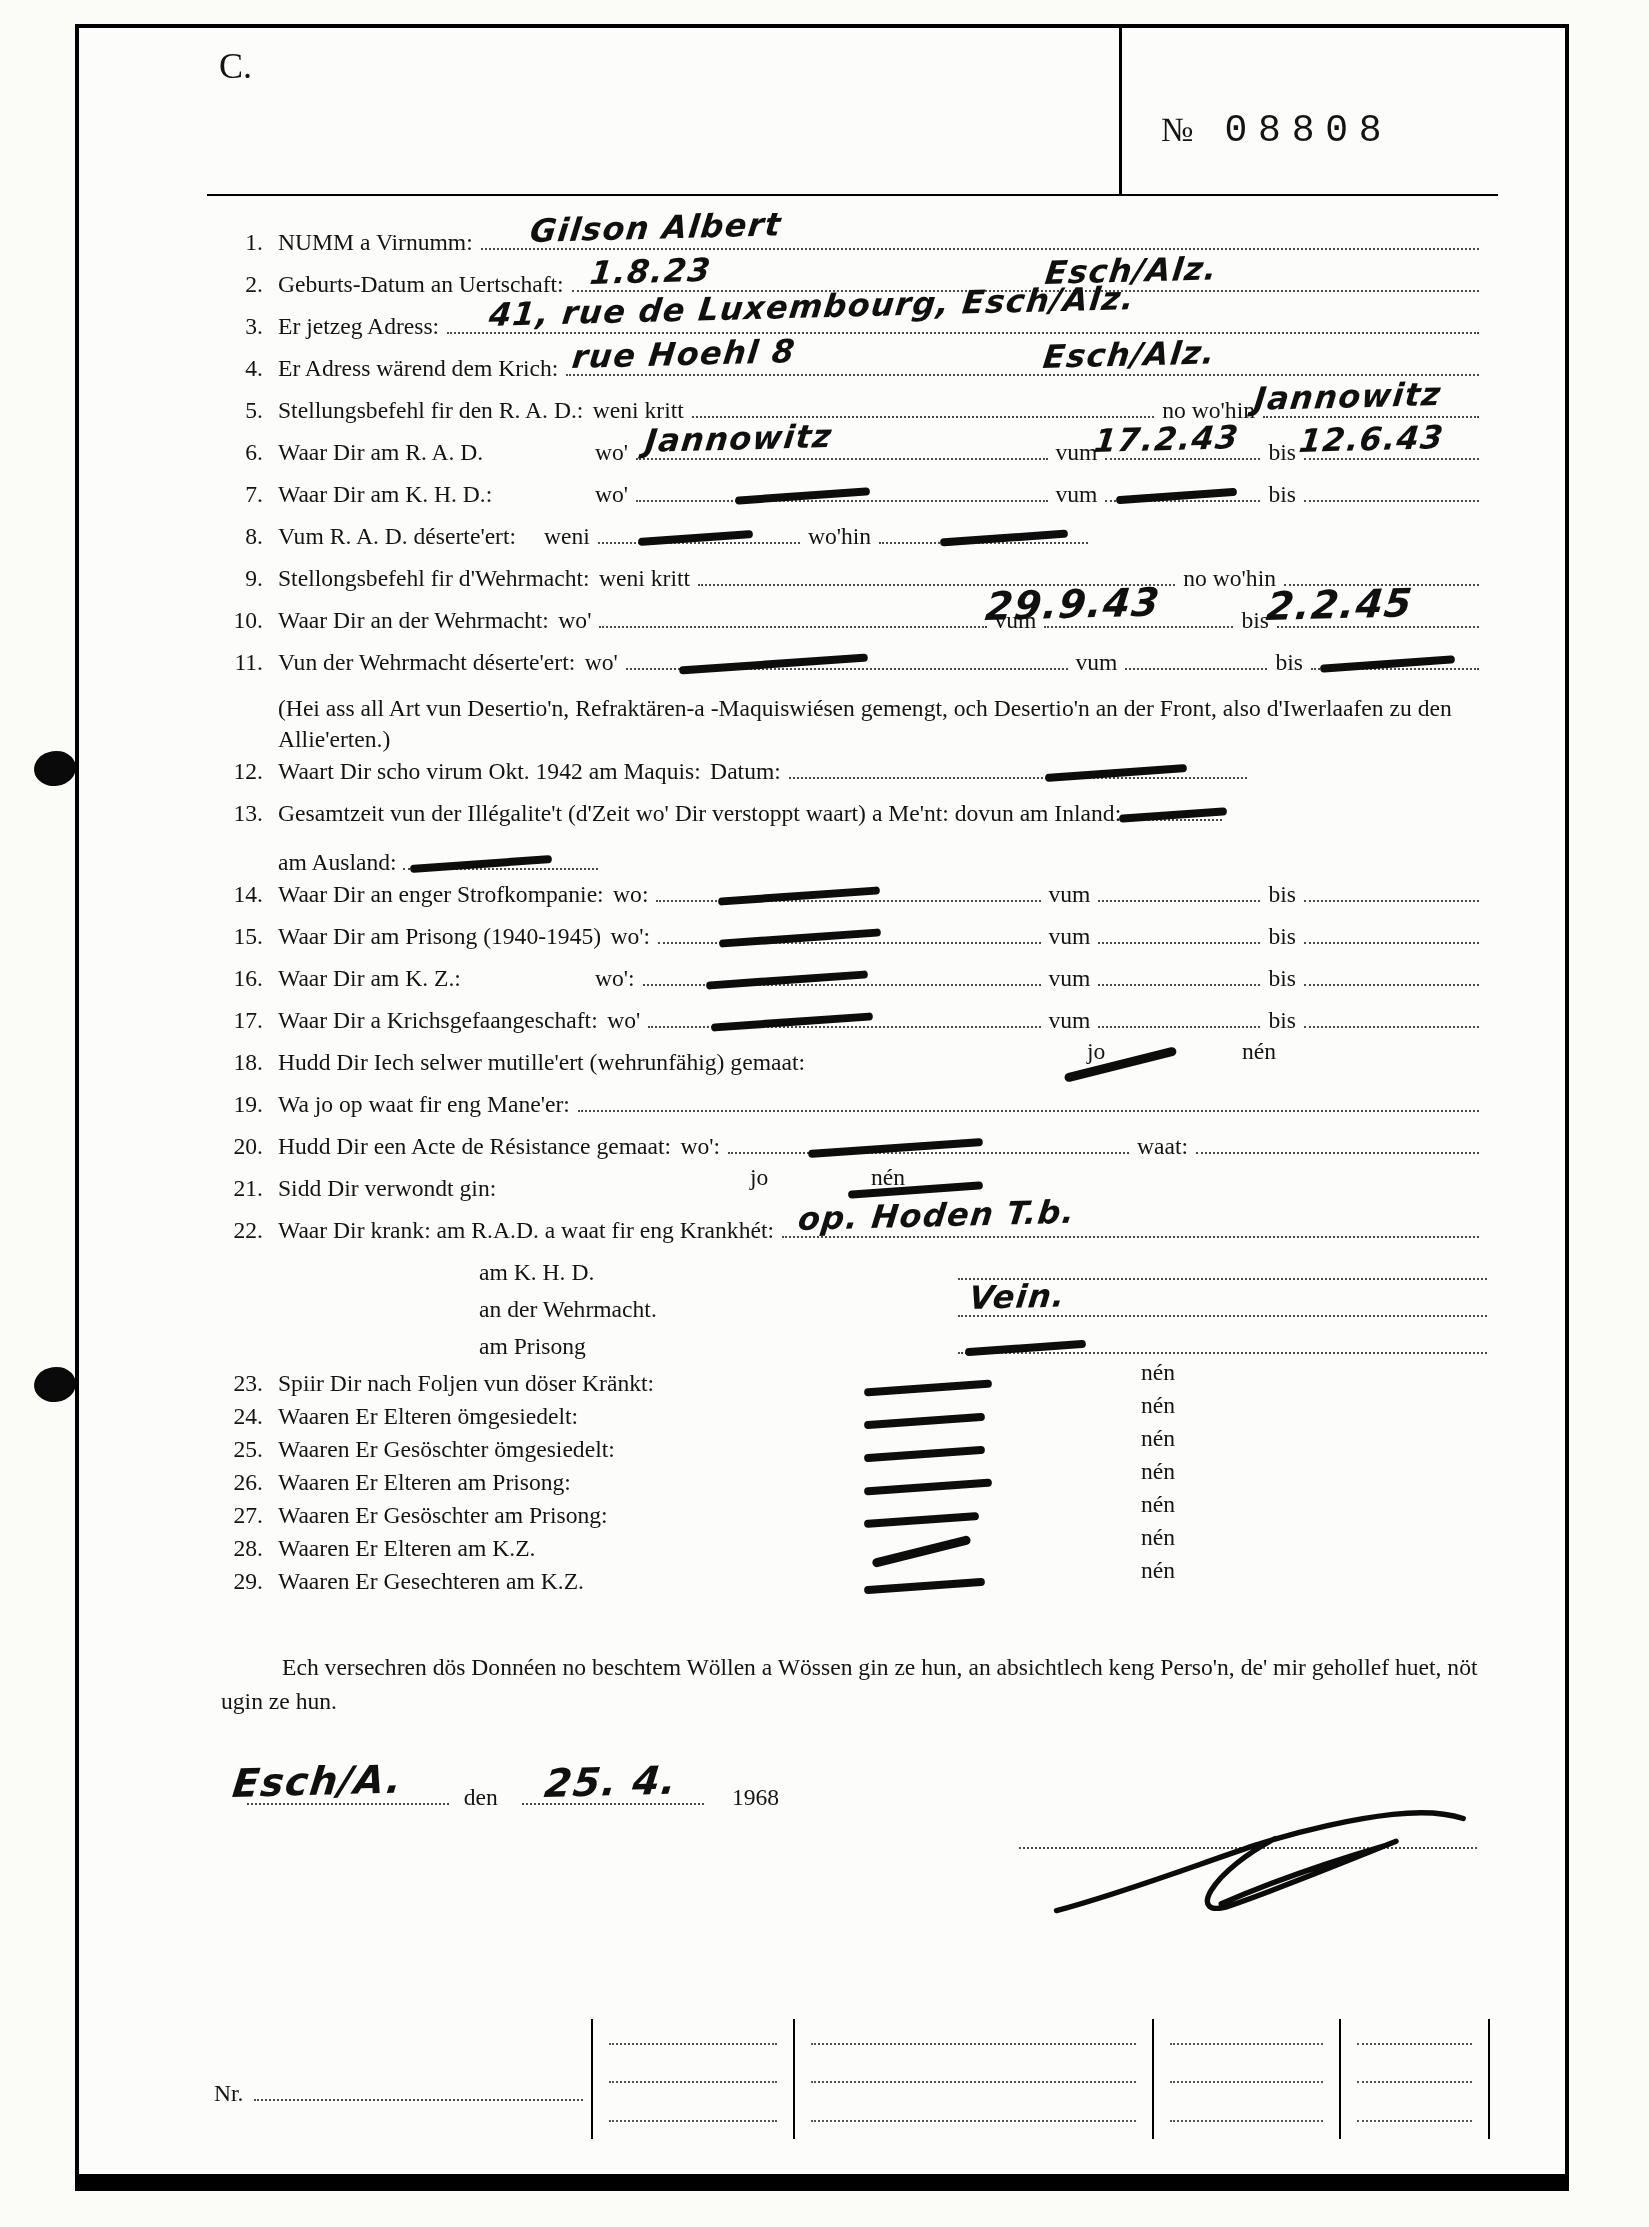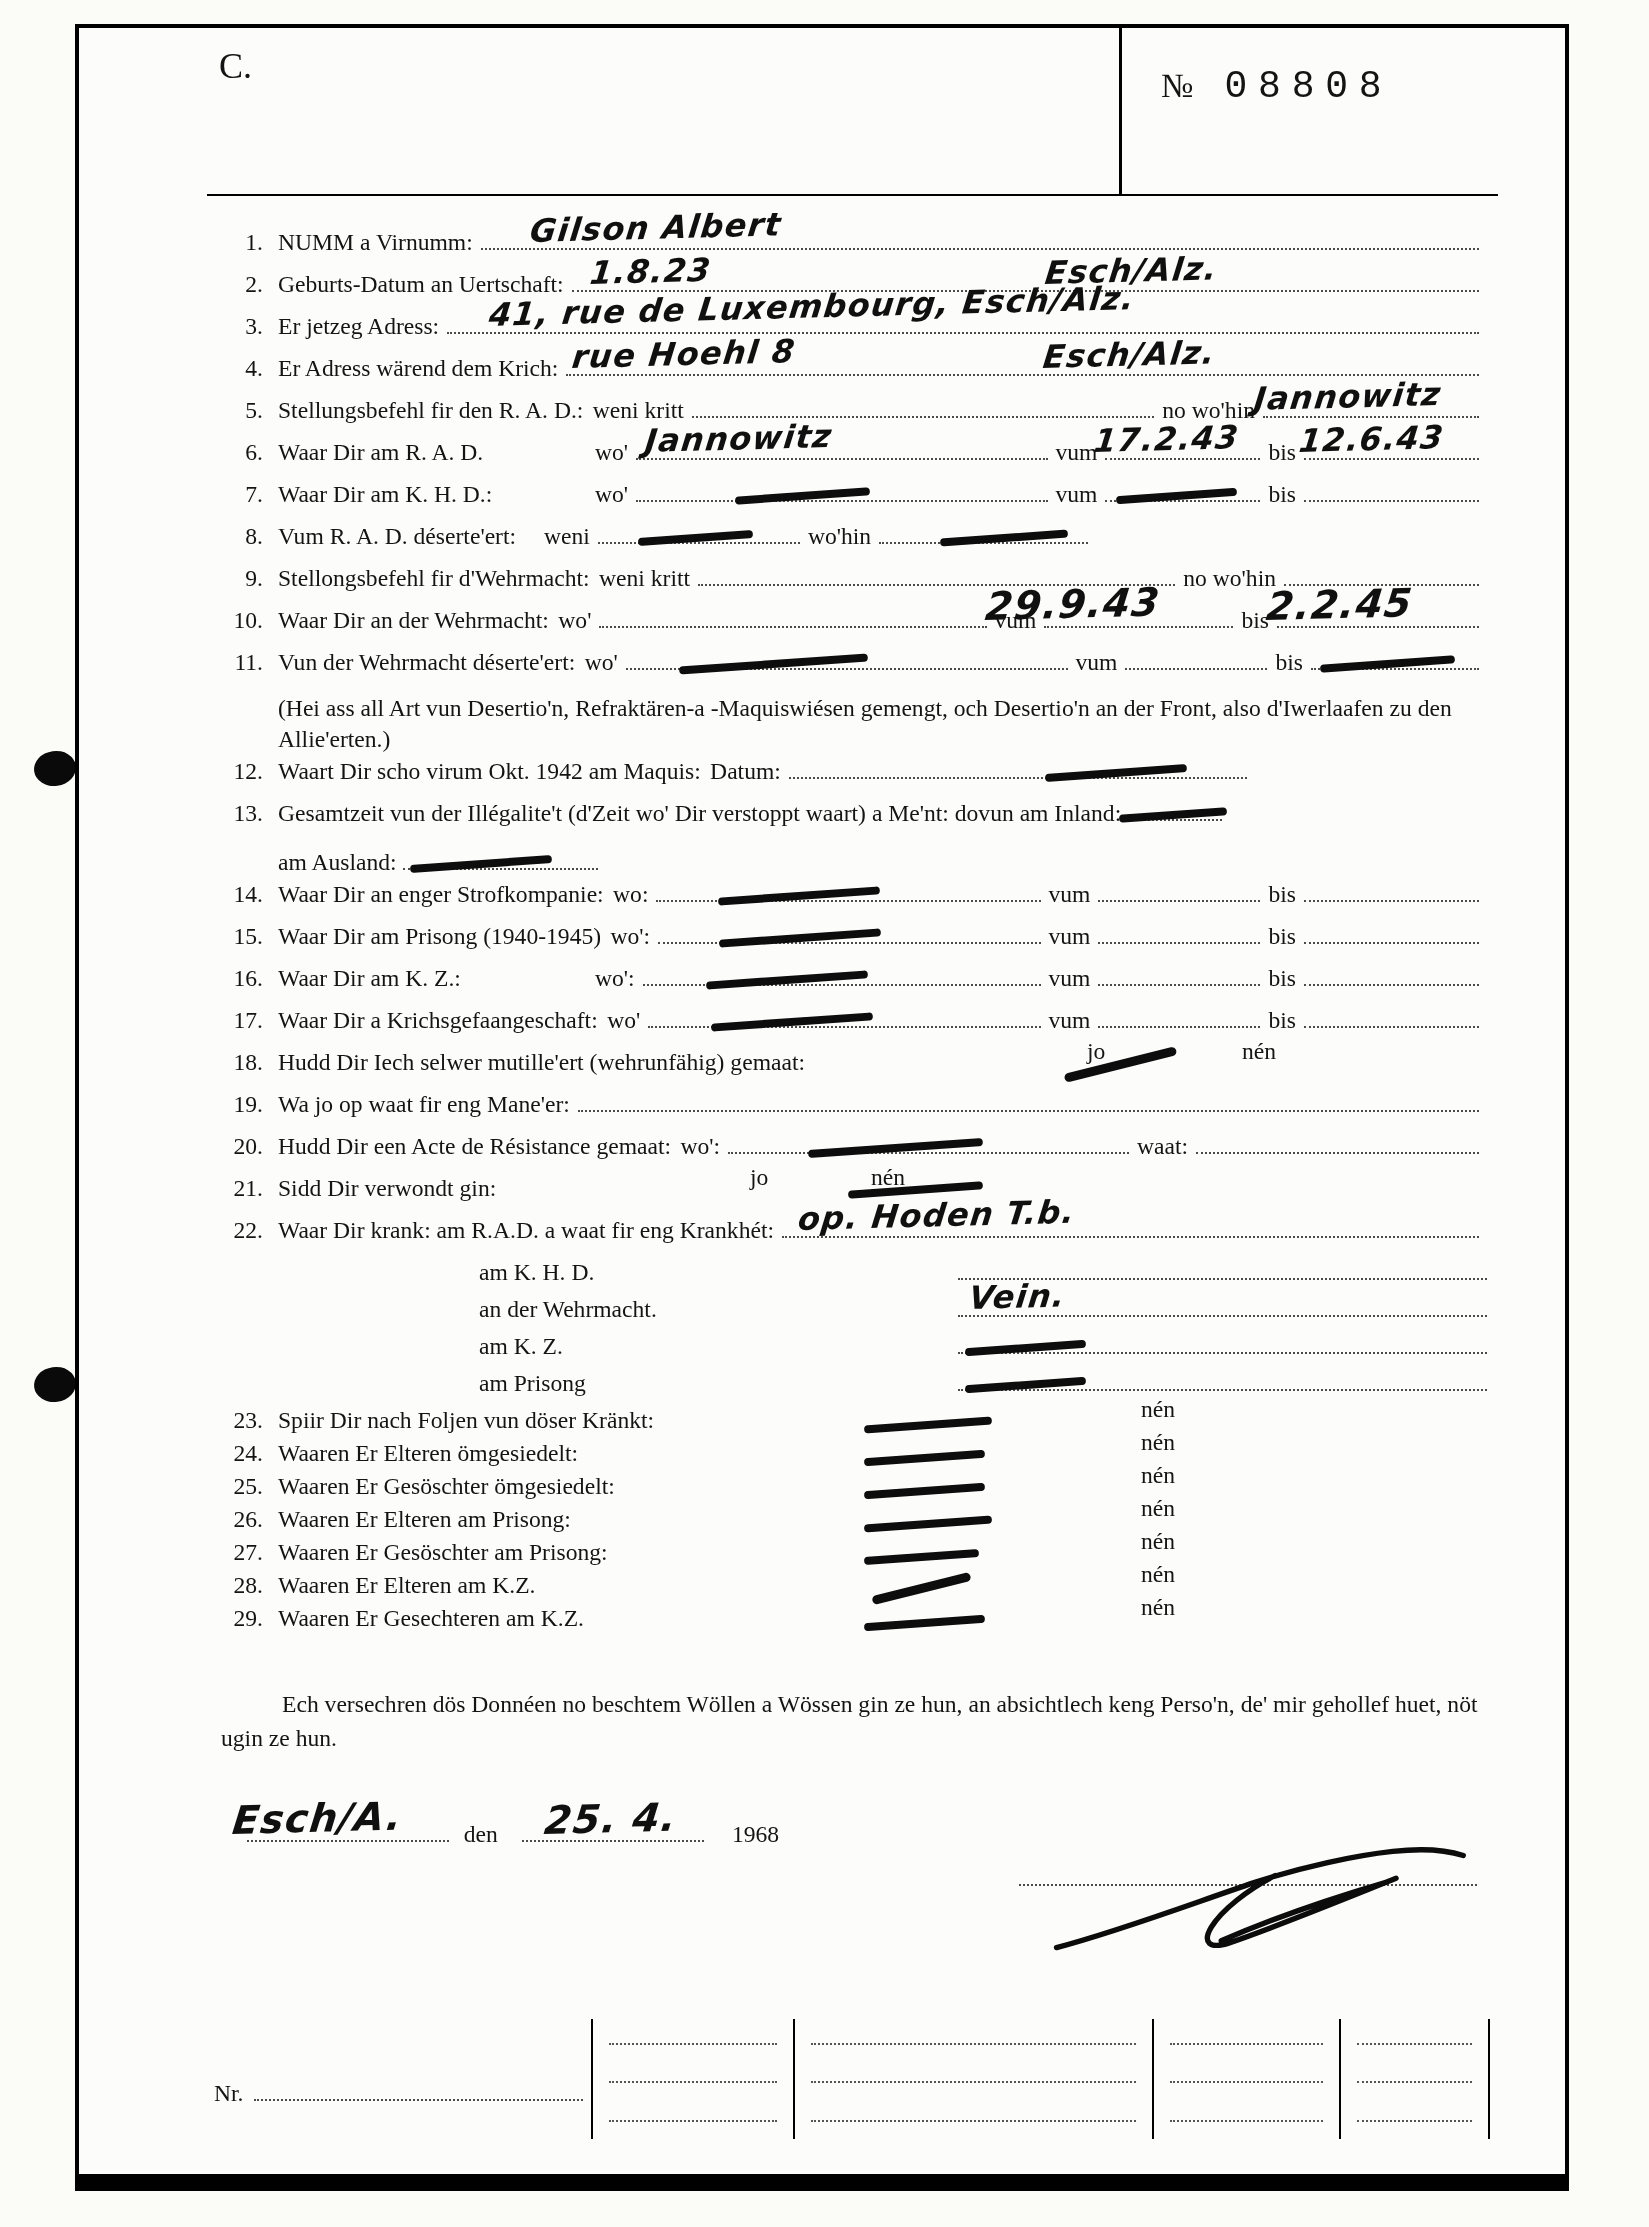--- a/index.html
+++ b/index.html
@@ -20,21 +20,21 @@
     background:#fcfcfa;
   }
 
   
   .header{margin:0 67px 0 128px;border-bottom:2.7px solid #000;display:flex;min-height:166px;}
   .hleft{flex:1;display:flex;gap:30px;padding:20px 20px 0 12px;}
   .hletter{font-size:36px;font-weight:400;line-height:1;}
   .hdesc{max-width:748px;font-weight:700;font-size:23.6px;line-height:1.35;}
   .hright{width:337px;border-left:3.4px solid #000;padding:35px 0 0 39px;display:flex;align-items:baseline;}
   .no-sign{font-size:34px;}
-  .no-val{font-family:"Liberation Mono", monospace;font-size:38px;letter-spacing:10.8px;margin-left:31px;}
+  .no-val{font-family:"Liberation Mono", monospace;font-size:38px;letter-spacing:10.8px;margin-left:31px;margin-top:44px;}
 
   
   .form{padding:32px 78px 0 135px;}
   .row{display:flex;align-items:baseline;min-height:42px;}
   .row.tight{min-height:33px;}
   .num{width:49px;text-align:right;margin-right:15px;flex:none;}
   .body{flex:1;display:flex;align-items:baseline;position:relative;min-width:0;}
   .body.block{display:block;}
   .lbl{white-space:nowrap;}
   .lbl.pad{margin-right:9.4px;}
@@ -398,26 +398,20 @@
       <span class="sublbl">am K. H. D.</span>
       <span class="subdots"></span>
     </div>
     <div class="subrow">
       <span class="sublbl">an der Wehrmacht.</span>
       <span class="subdots">
         <span class="hand hand-lg" style="left:9.4px">Vein.</span>
       </span>
     </div>
     <div class="subrow">
-      <span class="sublbl">am K. Z.</span>
-      <span class="subdots">
-        <i class="strike" style="left:6.7px;width:121px"></i>
-      </span>
-    </div>
-    <div class="subrow">
       <span class="sublbl">am Prisong</span>
       <span class="subdots">
         <i class="strike" style="left:6.7px;width:121px"></i>
       </span>
     </div>
 
     <div class="row tight">
       <span class="num">23.</span>
       <span class="body">
         <span class="lbl">Spiir Dir nach Foljen vun döser Kränkt:</span>

